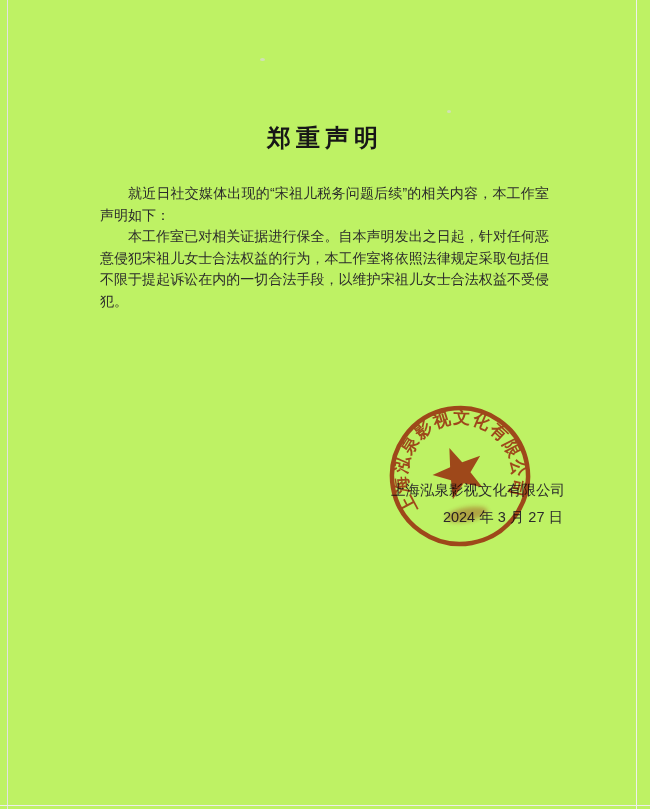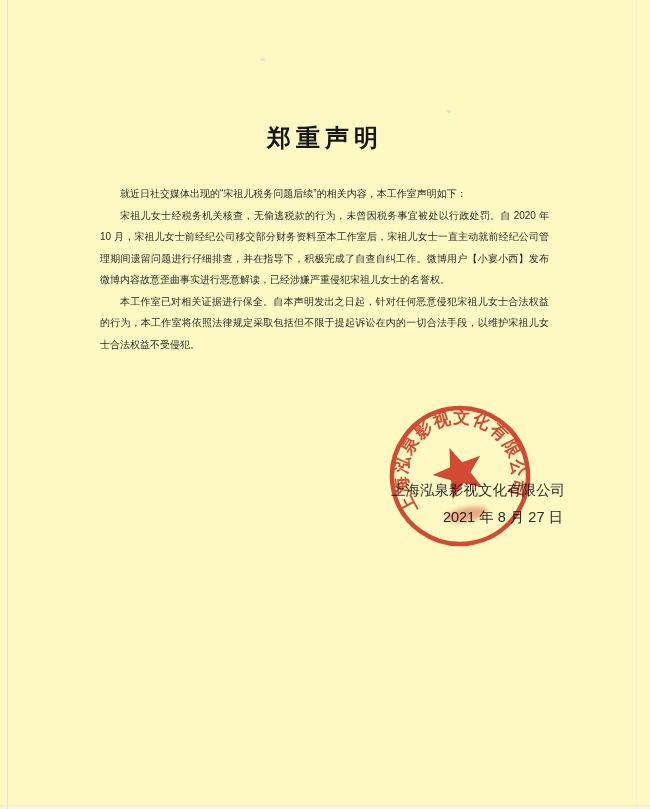--- a/index.html
+++ b/index.html
@@ -4,21 +4,21 @@
 <style>
   html, body { margin: 0; padding: 0; }
   body {
     width: 650px; height: 809px;
     background: #ffffff;
     font-family: "Liberation Sans", sans-serif;
   }
   .page {
     position: relative;
     width: 650px; height: 809px;
-    background: #fef9c3;
+    background: #bef264;
     color: #2b2b2b;
     overflow: hidden;
   }
   .edge-left  { position:absolute; left:7px;  top:0; width:1px; height:100%; background:#e2e2e2; }
   .edge-right { position:absolute; left:636px; top:0; width:1px; height:100%; background:#efefef; }
   .edge-bottom{ position:absolute; left:0; top:805px; width:100%; height:1px; background:#ededed; }
   .speck { position:absolute; border-radius:50%; background:#d9d9d9; opacity:.7; }
   .speck-a { left:260px; top:58px;  width:5px; height:3px; }
   .speck-b { left:447px; top:110px; width:4px; height:3px; }
 
@@ -31,21 +31,21 @@
     font-size: 24px;
     font-weight: 700;
     letter-spacing: 5px;
     color: #171717;
   }
 
   .body-text {
     position: absolute;
     left: 100px; top: 183px;
     width: 449px;
-    font-size: 10px;
+    font-size: 14px;
     line-height: 21.5px;
     text-align: justify;
     color: #2b2b2b;
   }
   .body-text p { margin: 0; text-indent: 2em; }
   .closing { margin-top: 24px !important; }
 
   .sig-block {
     position: absolute;
     top: 477px; right: 85px;
@@ -83,27 +83,26 @@
   <div class="edge-left"></div>
   <div class="edge-right"></div>
   <div class="edge-bottom"></div>
   <div class="speck speck-a"></div>
   <div class="speck speck-b"></div>
 
   <h1 class="title">郑重声明</h1>
 
   <div class="body-text">
     <p>就近日社交媒体出现的“宋祖儿税务问题后续”的相关内容，本工作室声明如下：</p>
-    <p>宋祖儿女士经税务机关核查，无偷逃税款的行为，未曾因税务事宜被处以行政处罚。自 2020 年 10 月，宋祖儿女士前经纪公司移交部分财务资料至本工作室后，宋祖儿女士一直主动就前经纪公司管理期间遗留问题进行仔细排查，并在指导下，积极完成了自查自纠工作。微博用户【小宴小西】发布微博内容故意歪曲事实进行恶意解读，已经涉嫌严重侵犯宋祖儿女士的名誉权。</p>
     <p>本工作室已对相关证据进行保全。自本声明发出之日起，针对任何恶意侵犯宋祖儿女士合法权益的行为，本工作室将依照法律规定采取包括但不限于提起诉讼在内的一切合法手段，以维护宋祖儿女士合法权益不受侵犯。</p>
   </div>
 
   <div class="sig-block">
     <div class="sig-name">上海泓泉影视文化有限公司</div>
-    <div class="sig-date">2021 年 8 月 27 日</div>
+    <div class="sig-date">2024 年 3 月 27 日</div>
   </div>
 
   <div class="seal">
     <svg width="160" height="160" viewBox="0 0 160 160" xmlns="http://www.w3.org/2000/svg">
       <defs>
         <path id="sealArc" d="M 33.2 104.9 A 53 53 0 1 1 126.8 104.9" fill="none"></path>
       </defs>
       <g transform="rotate(-10 80 80)">
         <circle cx="80" cy="80" r="68" fill="none" stroke="#d0382d" stroke-width="4.5"></circle>
         <text class="seal-arc-text" fill="#d0382d">

